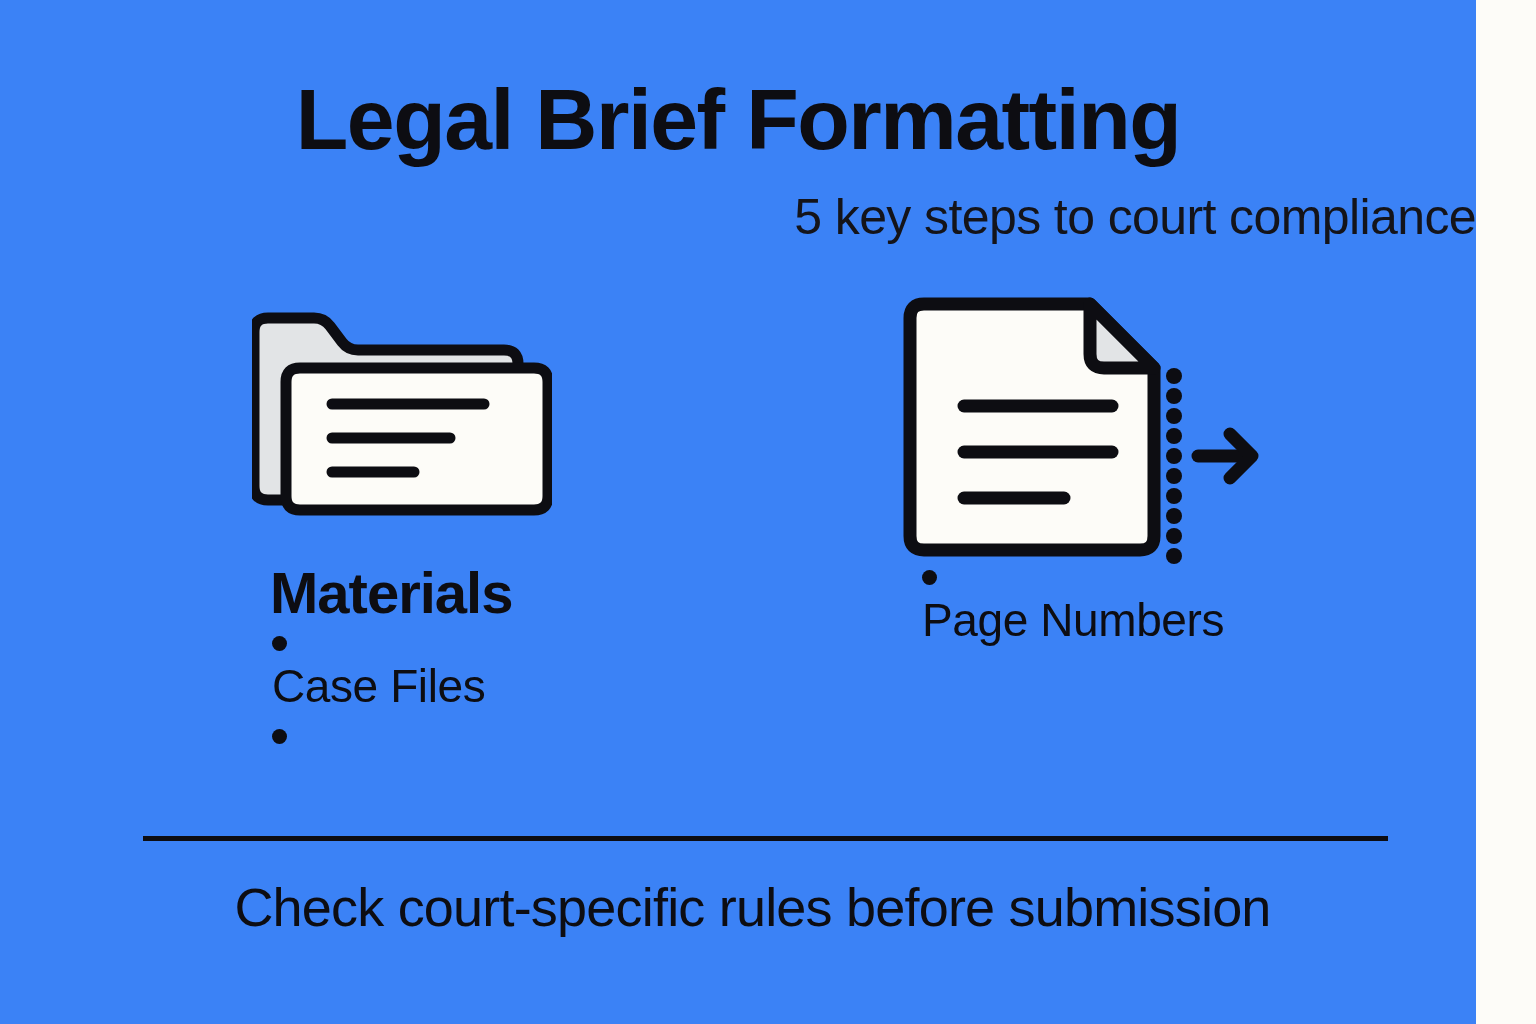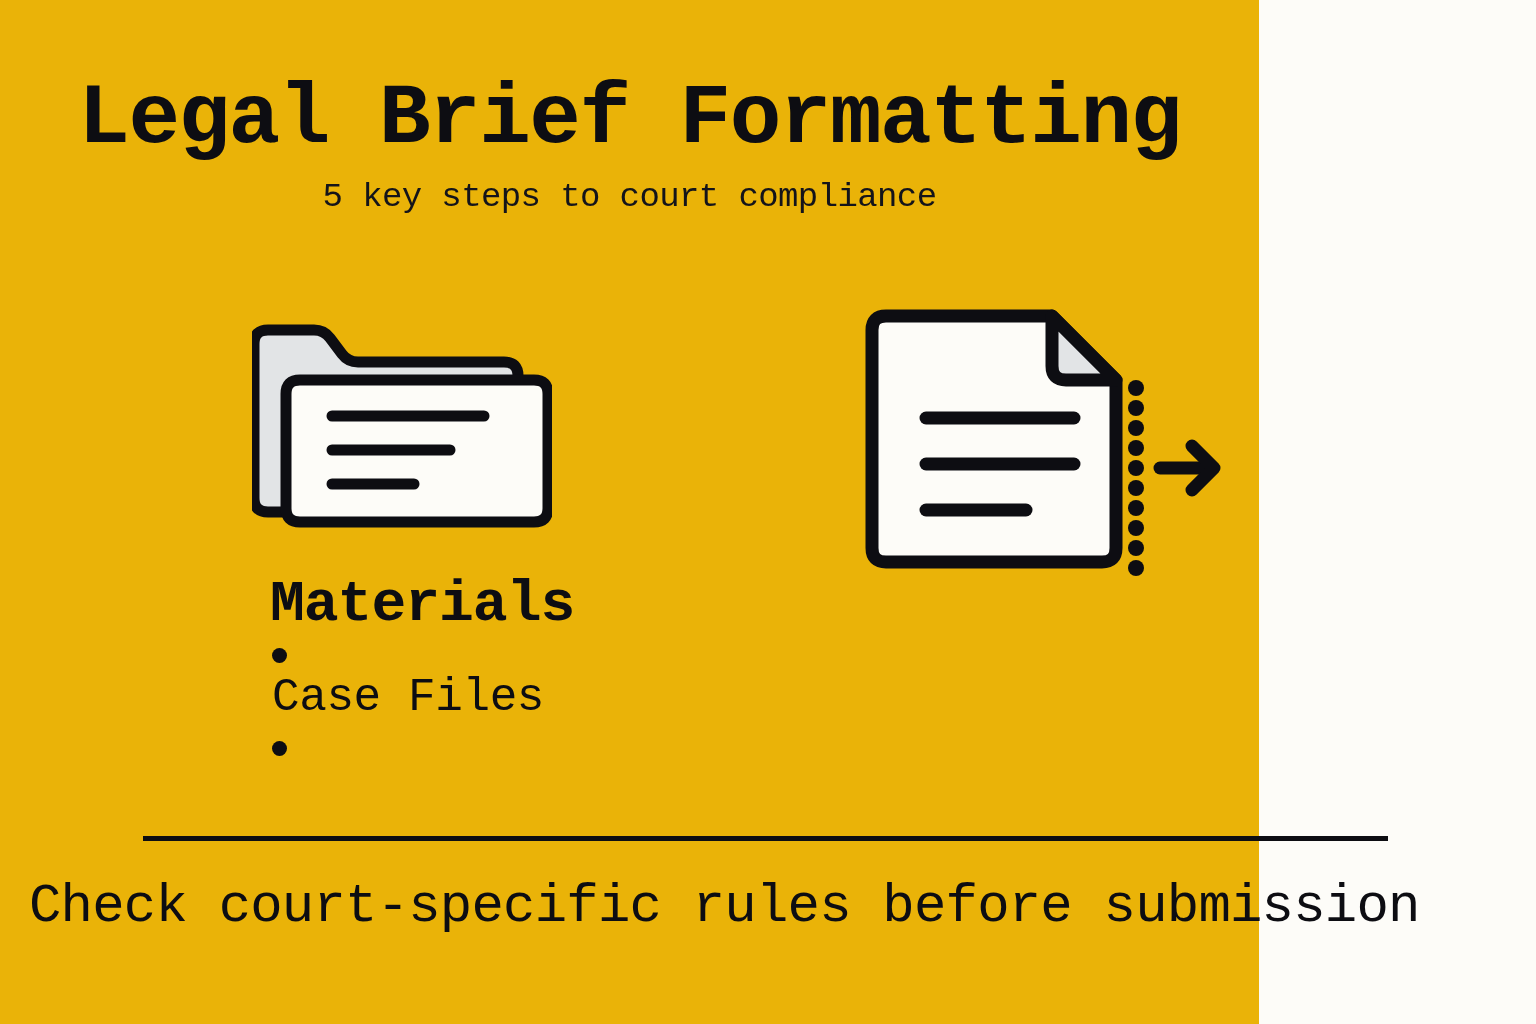--- a/index.html
+++ b/index.html
@@ -8,24 +8,23 @@
     width: 1536px;
     height: 1024px;
     background: #FDFCF8;
     font-family: "Liberation Sans", sans-serif;
     color: #0D0D12;
     overflow: hidden;
   }
 
   .poster {
     position: relative;
-    width: 1259px;
+    width: 1476px;
     height: 1024px;
-    background: #eab308;
-    font-family: Liberation Mono, monospace;
+    background: #3b82f6;
   }
 
   
   .header {
     position: absolute;
     top: 76px;
     left: 0;
     width: 100%;
     text-align: center;
   }
@@ -33,33 +32,34 @@
   .title {
     font-size: 86px;
     font-weight: 700;
     line-height: 1.02;
     letter-spacing: -1.5px;
     color: #0D0D12;
     white-space: nowrap;
   }
 
   .subtitle {
-    margin-top: 16px;
-    font-size: 34px;
+    margin-top: 27px;
+    font-size: 50px;
     font-weight: 400;
     line-height: 1.05;
     letter-spacing: -0.6px;
     color: #14141A;
     white-space: nowrap;
+    text-align: right;
   }
 
   
   .columns {
     position: absolute;
-    top: 308px;
+    top: 296px;
     left: 0;
     width: 100%;
     display: flex;
     justify-content: flex-start;
   }
 
   .col {
     position: relative;
   }
 
@@ -240,20 +240,24 @@
 
           <g stroke="#0D0D12" stroke-width="13" stroke-linecap="round" stroke-linejoin="round" fill="none">
             <line x1="296" y1="160" x2="348" y2="160"></line>
             <polyline points="328,138 350,160 328,182"></polyline>
           </g>
         </svg>
       </div>
 
 
       <ul class="bullet-list">
+        <li class="bullet-item">
+          <span class="bullet-dot"></span>
+          <span>Page Numbers</span>
+        </li>
       </ul>
     </div>
 
   </div>
 
   <div class="divider"></div>
 
   <div class="footer">
     <div class="footer-text">Check court-specific rules before submission</div>
   </div>

